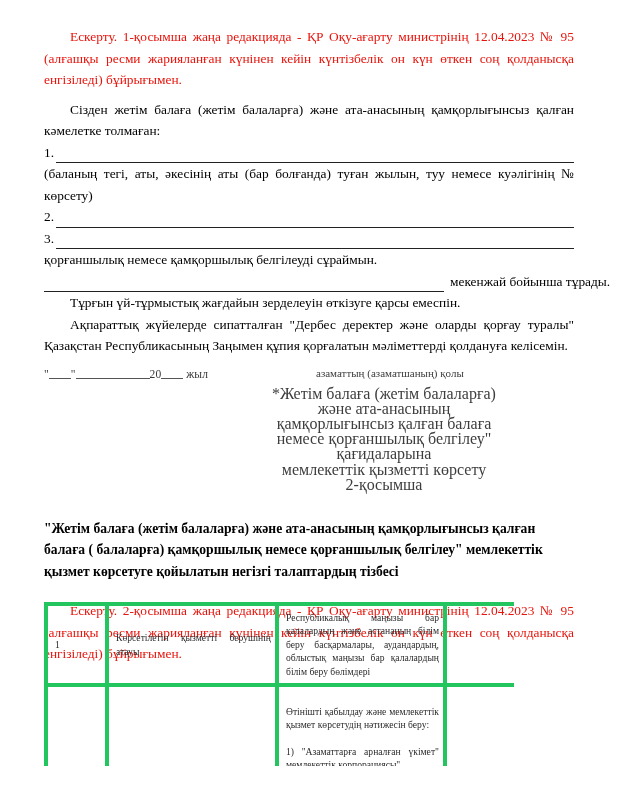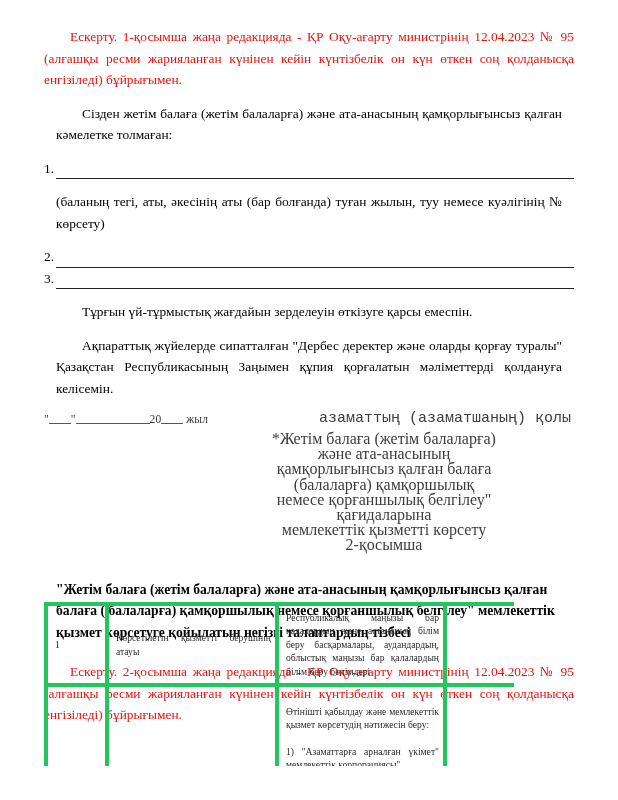--- a/index.html
+++ b/index.html
@@ -22,21 +22,21 @@
     height: 672px;
     box-sizing: border-box;
     padding: 26px 44px 0 44px;
   }
 
   
   .p {
     font-size: 13.4px;
     line-height: 21.5px;
     text-align: justify;
-    margin: 12px;
+    margin: 0;
   }
   .note {
     color: #e8140c;
     text-indent: 26px;
     margin: 0 0 8px 0;
   }
   .indent {
     text-indent: 26px;
   }
   .justify-both {
@@ -97,26 +97,24 @@
   }
   .sig-date .ul-md {
     display: inline-block;
     width: 74px;
     border-bottom: 1px solid #555;
     height: 10px;
     vertical-align: -1px;
   }
   .sig-caption {
     flex: 1 1 auto;
-    text-align: center;
-    font-size: 15px;
+    font-size: 11px;
     color: #3d3d3d;
     line-height: 15px;
     padding-left: 22px;
-    font-family: Liberation Mono, monospace;
   }
 
   .appendix-block {
     margin-top: 4px;
     text-align: center;
     font-size: 16px;
     line-height: 15.2px;
     color: #3d3d3d;
     padding-left: 150px;
   }
@@ -183,38 +181,42 @@
   <div class="num-line">
     <span class="num">2.</span>
     <span class="rule"></span>
   </div>
 
   <div class="num-line">
     <span class="num">3.</span>
     <span class="rule"></span>
   </div>
 
-
+  <p class="p">қорғаншылық немесе қамқоршылық белгілеуді сұраймын.</p>
+
+  <div class="addr-line">
+    <span class="rule-fixed"></span>
+    <span>мекенжай бойынша тұрады.</span>
+  </div>
 
   <p class="p indent">Тұрғын үй-тұрмыстық жағдайын зерделеуін өткізуге қарсы емеспін.</p>
 
   <p class="p indent justify-both">Ақпараттық жүйелерде сипатталған "Дербес деректер және оларды қорғау туралы" Қазақстан Республикасының Заңымен құпия қорғалатын мәліметтерді қолдануға келісемін.</p>
 
   <div class="sig-row">
     <div class="sig-date">
       <span>"</span><span class="ul-sm"></span><span>"</span><span class="ul-md"></span><span>20</span><span class="ul-sm"></span>&nbsp;<span>жыл</span>
     </div>
     <div class="sig-caption">азаматтың (азаматшаның) қолы</div>
   </div>
 
   <div class="appendix-block">
     <div>*Жетім балаға (жетім балаларға)</div>
     <div>және ата-анасының</div>
     <div>қамқорлығынсыз қалған балаға</div>
-    <div>(балаларға) қамқоршылық</div>
     <div>немесе қорғаншылық белгілеу"</div>
     <div>қағидаларына</div>
     <div>мемлекеттік қызметті көрсету</div>
     <div>2-қосымша</div>
   </div>
 
   <p class="p heading">"Жетім балаға (жетім балаларға) және ата-анасының қамқорлығынсыз қалған балаға ( балаларға) қамқоршылық немесе қорғаншылық белгілеу" мемлекеттік қызмет көрсетуге қойылатын негізгі талаптардың тізбесі</p>
 
   <p class="p note" style="margin-top:18px;">Ескерту. 2-қосымша жаңа редакцияда - ҚР Оқу-ағарту министрінің 12.04.2023 № 95 (алғашқы ресми жарияланған күнінен кейін күнтізбелік он күн өткен соң қолданысқа енгізіледі) бұйрығымен.</p>
 

